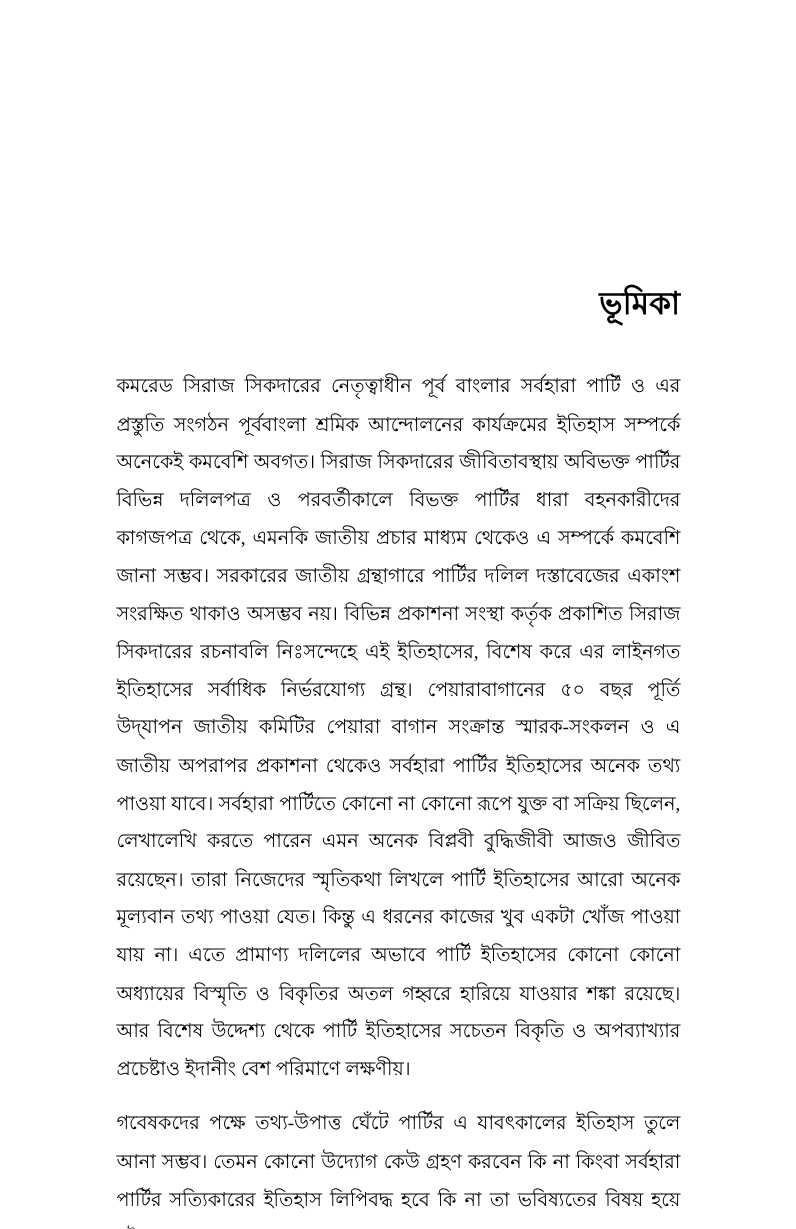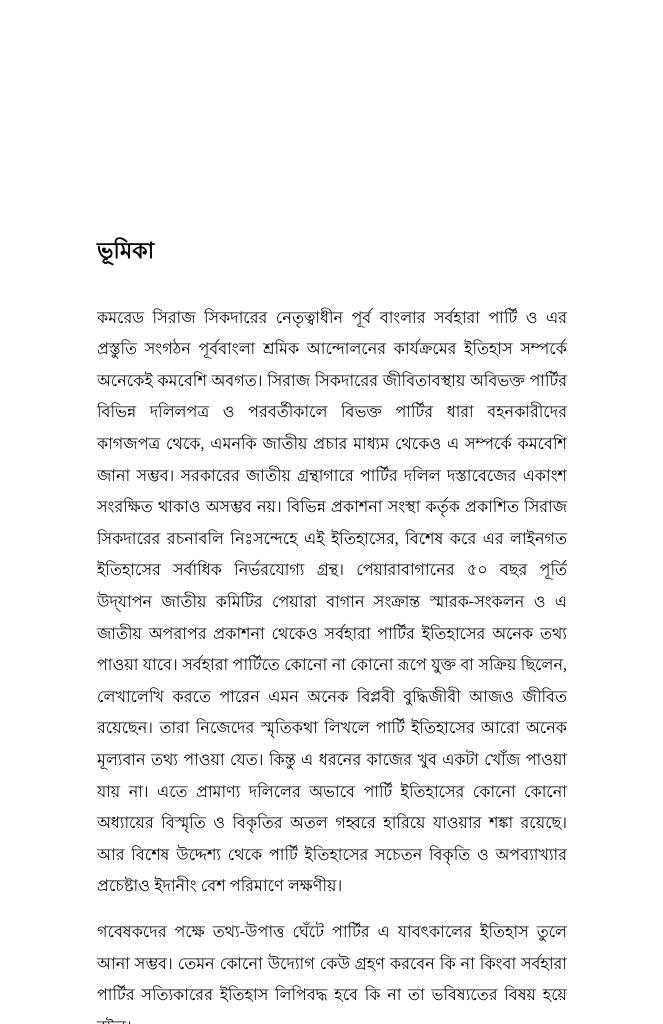--- a/index.html
+++ b/index.html
@@ -23,22 +23,22 @@
   
   .content {
     position: absolute;
     left: 97px;
     top: 236px;
     width: 470px;
   }
 
   
   .chapter-title {
-    text-align: left;
-    font-size: 22px;
+    text-align: right;
+    font-size: 26px;
     line-height: 1.35;
     font-weight: 700;
     margin: 0 0 36px 0;
     letter-spacing: 0.2px;
   }
 
   
   .body-para {
     text-align: justify;
     text-justify: inter-word;

